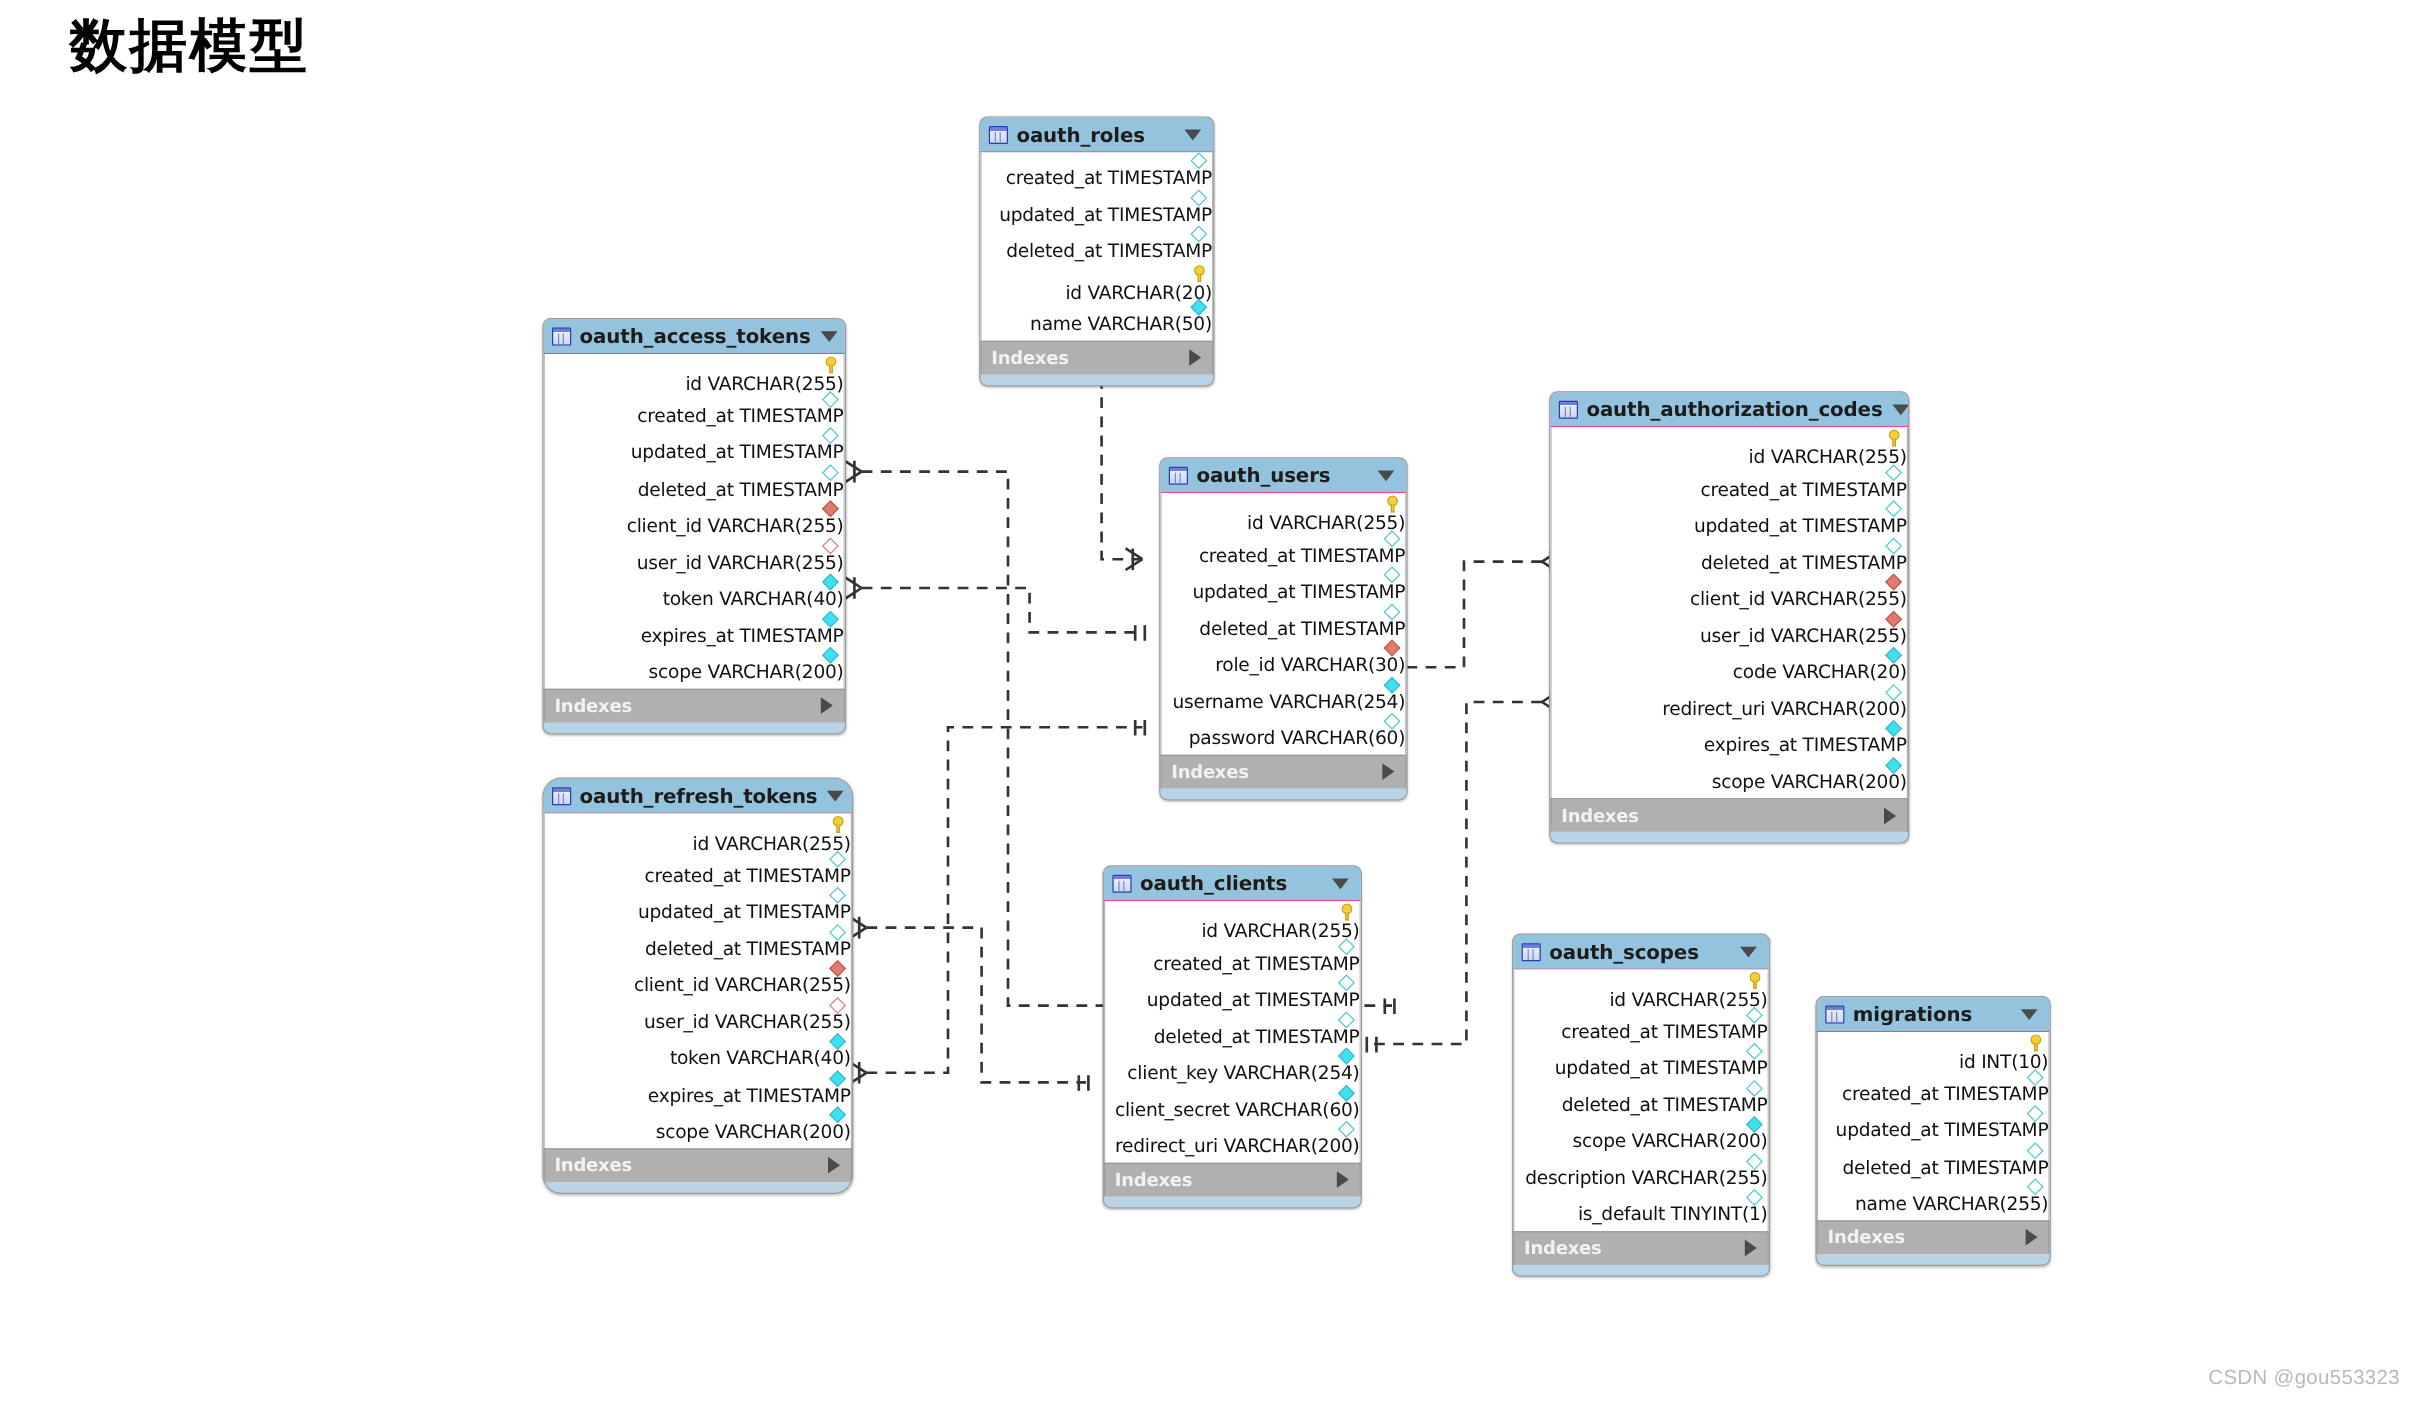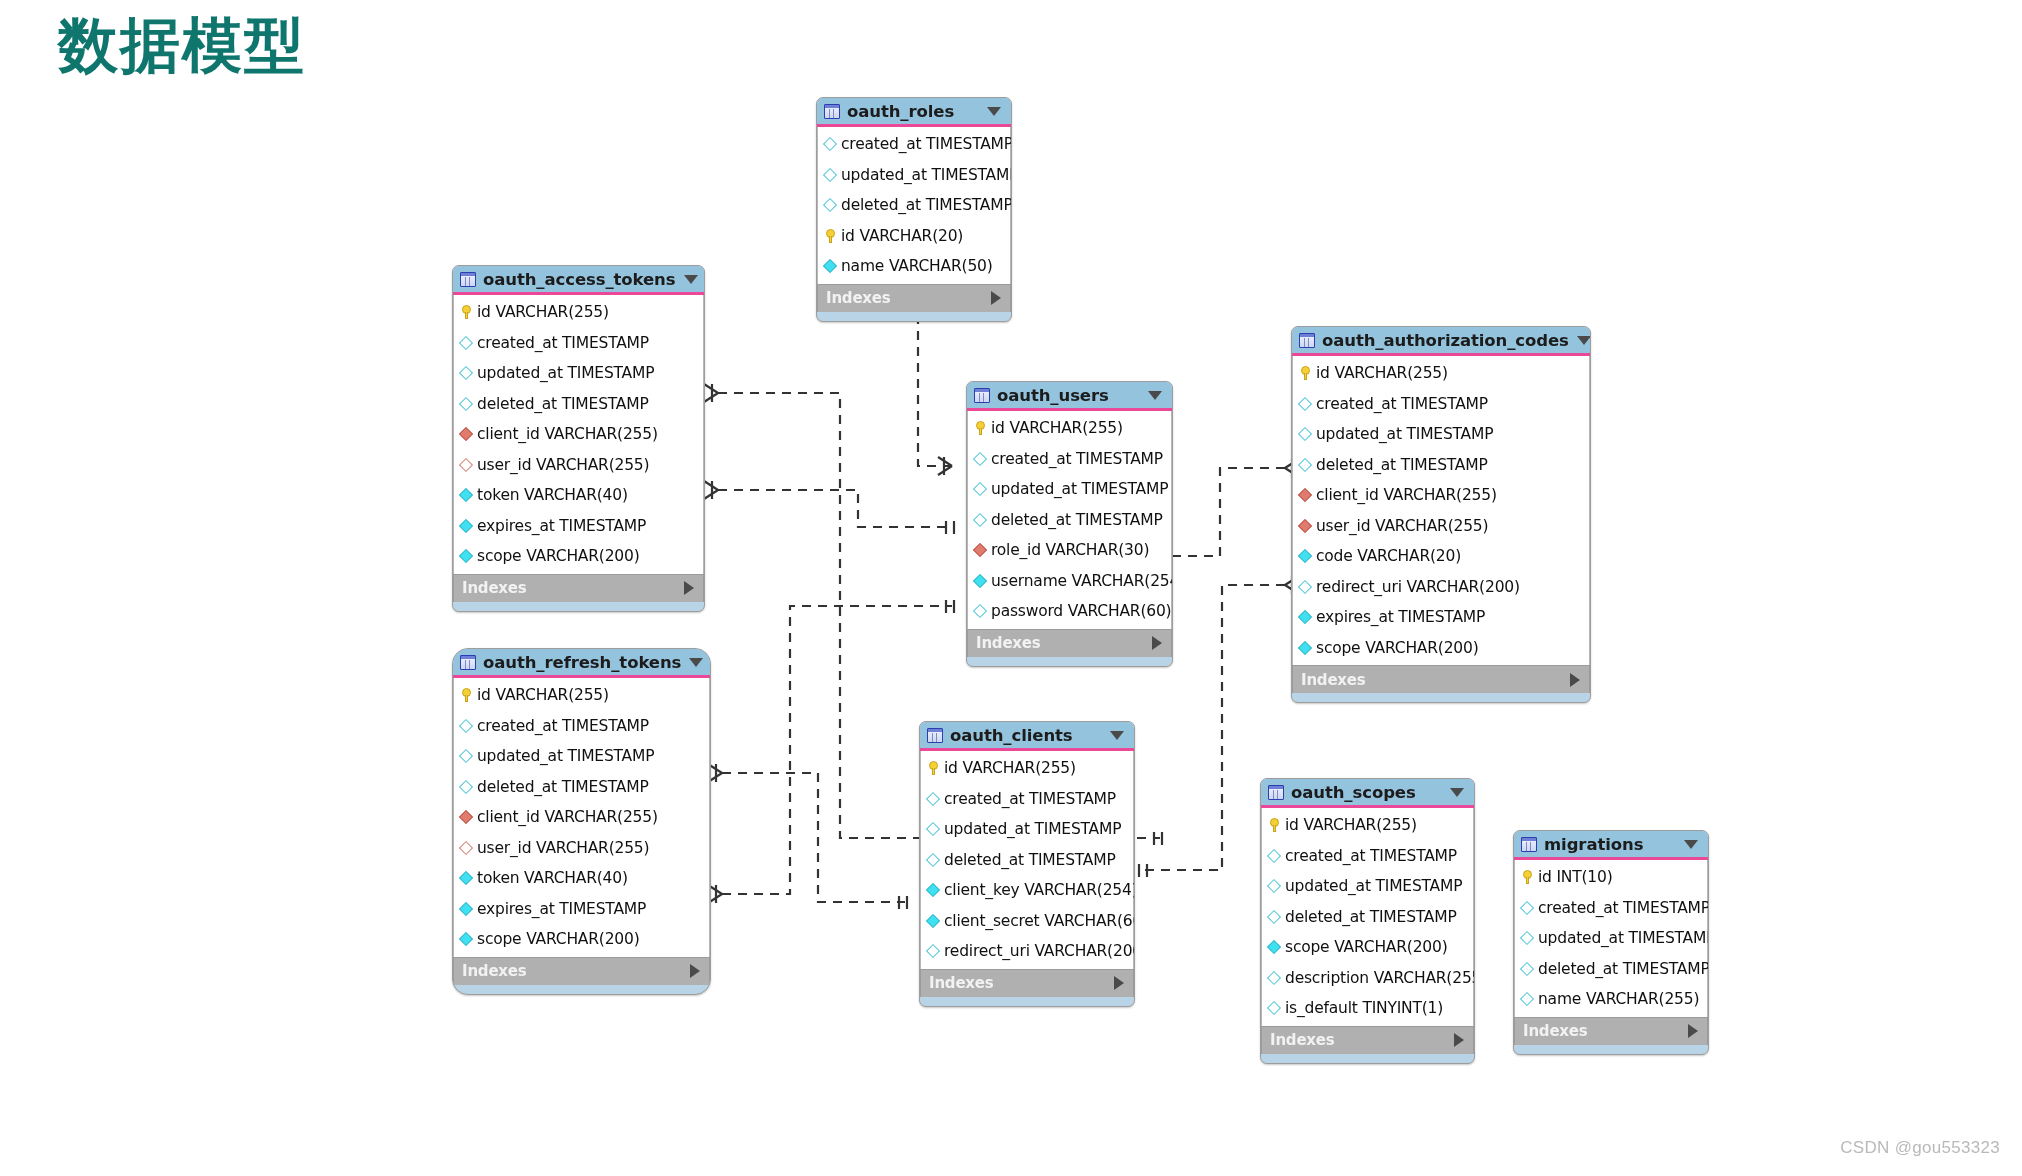--- a/index.html
+++ b/index.html
@@ -12,23 +12,23 @@
     height: 1176px;
     position: relative;
     overflow: hidden;
     font-family: "DejaVu Sans", "Liberation Sans", sans-serif;
   }
 
   #page-title {
     position: absolute;
     left: 58px;
     top: 6px;
-    font-size: 60px;
+    font-size: 48px;
     font-weight: bold;
-    color: #0f766e;
+    color: #000000;
     letter-spacing: 2px;
     font-family: "DejaVu Sans", "Liberation Sans", sans-serif;
   }
 
   #watermark {
     position: absolute;
     right: 22px;
     bottom: 18px;
     font-size: 17px;
     color: #b9b9b9;
@@ -43,21 +43,21 @@
     border: 1px solid #9d9d9d;
     border-radius: 7px;
     background: #b9d4e6;
     box-shadow: 0 1px 2px rgba(0,0,0,0.22);
     overflow: hidden;
     padding-bottom: 9px;
   }
   .tb-header {
     height: 29px;
     background: #94c3dd;
-    border-bottom: 3px solid #ec4899;
+    border-bottom: 1px solid #ec4899;
     display: flex;
     align-items: center;
     padding: 0 10px 0 7px;
     box-sizing: border-box;
     border-top-left-radius: 6px;
     border-top-right-radius: 6px;
   }
   .tb-icon {
     width: 16px;
     height: 15px;
@@ -94,25 +94,26 @@
     margin-left: 8px;
   }
   .tb-fields {
     background: #ffffff;
     border-left: 1px solid #b6b6b6;
     border-right: 1px solid #b6b6b6;
     padding: 2px 0 2px 0;
   }
   .field-row {
     display: flex;
-    align-items: center;
+    align-items: flex-end;
     height: 30.5px;
     padding-left: 6px;
     box-sizing: border-box;
     white-space: nowrap;
+    flex-direction: column;
   }
   .field-name {
     font-size: 15.5px;
     color: #101010;
     letter-spacing: -0.2px;
   }
   
   .fi {
     width: 13px;
     height: 13px;

